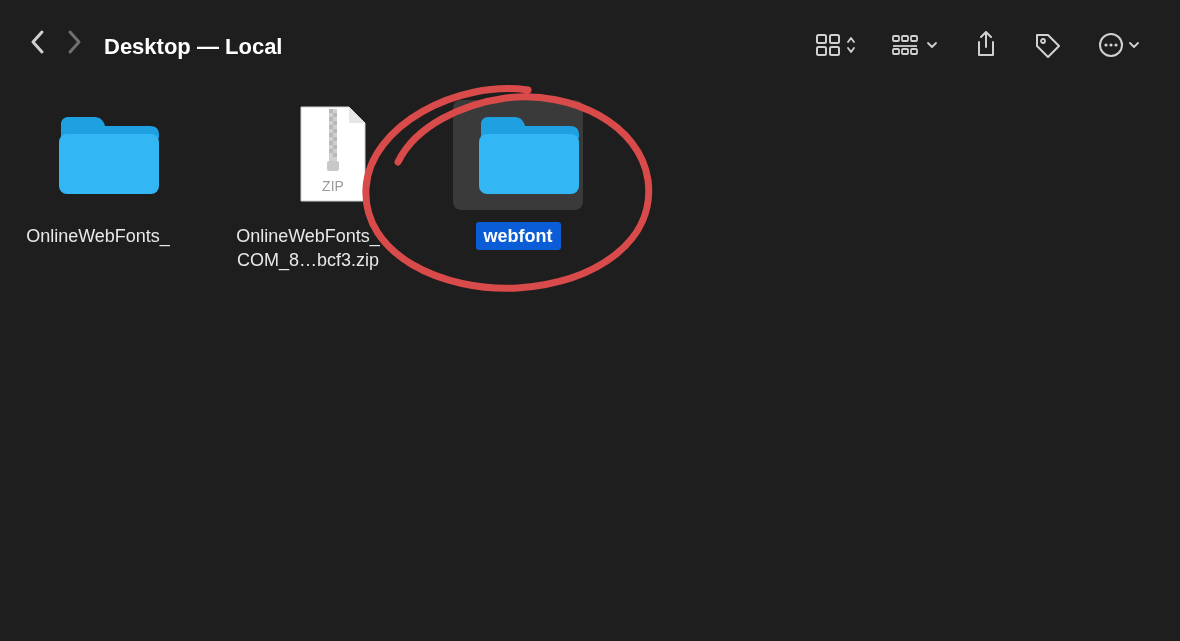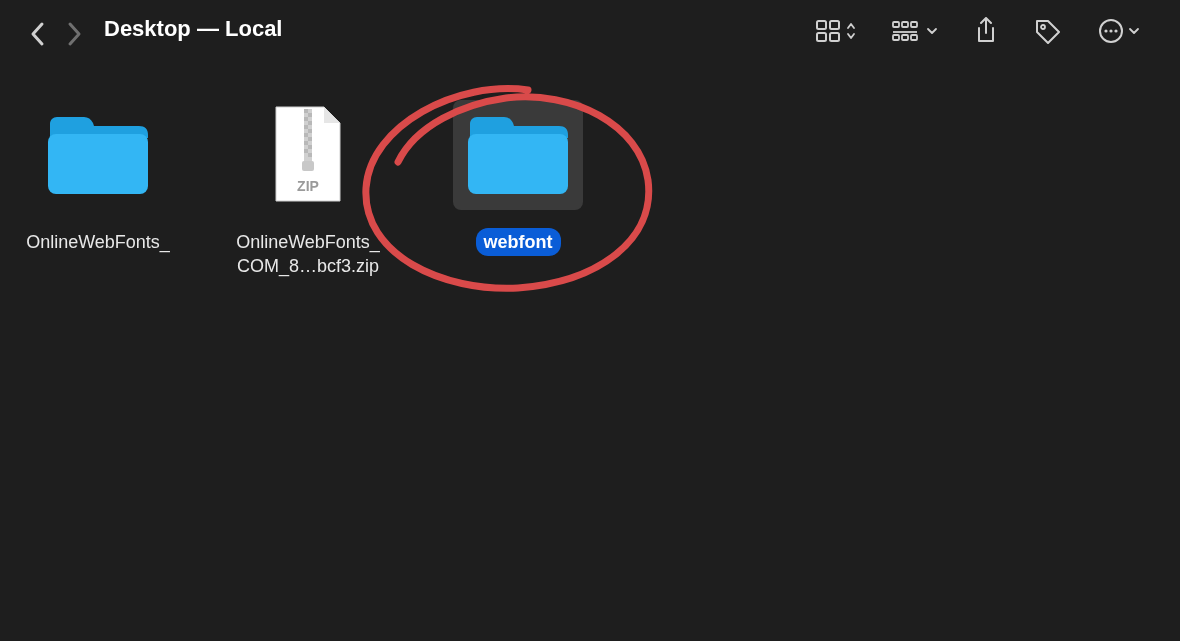--- a/index.html
+++ b/index.html
@@ -8,22 +8,22 @@
       height: 641px;
       background: #1e1e1e;
       font-family: -apple-system, BlinkMacSystemFont, "Segoe UI", Helvetica, Arial, sans-serif;
       color: #ffffff;
       overflow: hidden;
       position: relative;
     }
     .toolbar {
       height: 60px;
       display: flex;
-      align-items: flex-start;
-      padding: 16px 20px;
+      align-items: flex-end;
+      padding: 0 20px;
     }
     .nav-btn {
       width: 36px;
       height: 36px;
       display: flex;
       align-items: center;
       justify-content: center;
       color: #b8b8b8;
       cursor: pointer;
     }
@@ -62,40 +62,39 @@
       flex-direction: column;
       align-items: center;
       text-align: center;
       cursor: pointer;
     }
     .icon-wrap {
       width: 130px;
       height: 110px;
       display: flex;
       align-items: center;
-      justify-content: center;
+      justify-content: flex-end;
       border-radius: 8px;
-      font-weight: bold;
     }
     .file-item.selected .icon-wrap {
       background: #3a3a3a;
     }
     .file-label {
-      margin-top: 18px;
+      margin-top: 12px;
       font-size: 18px;
       line-height: 1.35;
       color: #e8e8e8;
       word-break: break-word;
       max-width: 180px;
       padding: 2px 6px;
     }
     .file-item.selected .file-label {
       background: #0a5dd7;
       color: #fff;
-      border-radius: 12px;
+      border-radius: 3px;
       display: inline-block;
       padding: 2px 8px;
       font-weight: 600;
     }
     .annotation-circle {
       position: absolute;
       pointer-events: none;
     }
   </style>
 </head>

